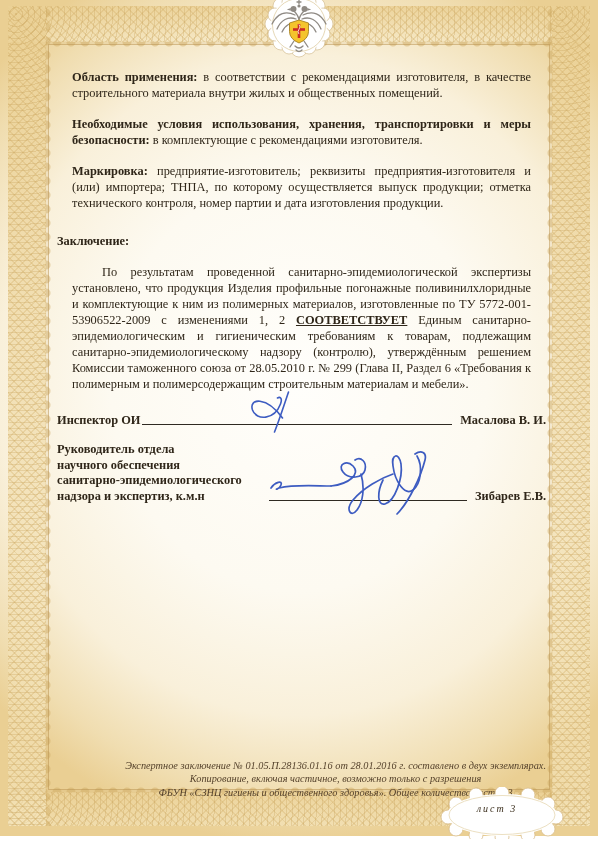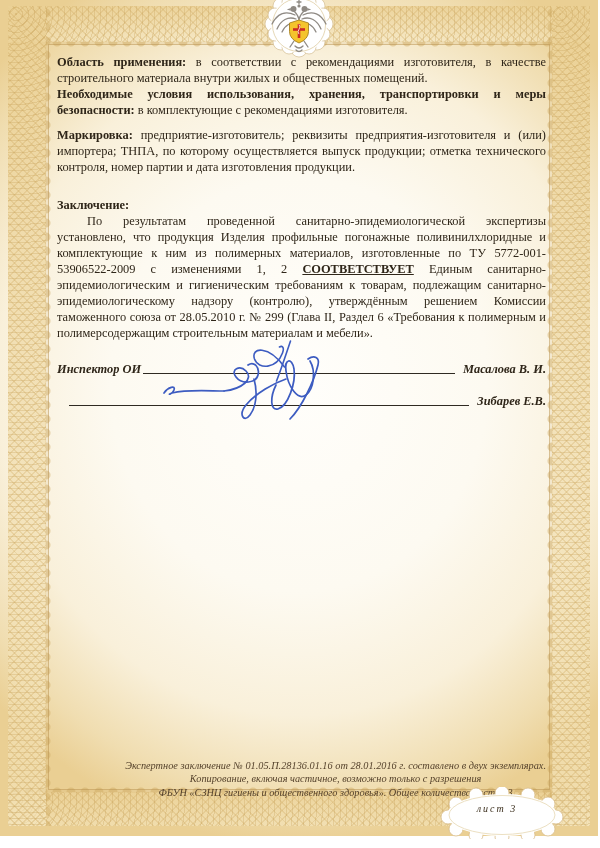--- a/index.html
+++ b/index.html
@@ -46,28 +46,28 @@
     box-shadow:0 0 0 3px rgba(210,178,112,.18);
     z-index:1;pointer-events:none;
   }
   
   .emblem{position:absolute;top:-9px;left:50%;transform:translateX(-50%);z-index:2;}
   
   .content{
     position:absolute;left:57px;right:52px;top:54px;z-index:2;
     color:#2f2619;font-size:12.4px;line-height:16px;
   }
-  .content p{margin:0;text-align:justify;}
+  .content p{margin:15px;text-align:justify;}
   .lbl{font-weight:bold;}
   .fld-marking{margin-top:9px !important;}
   .concl-head{font-weight:bold;margin-top:22px;}
   .concl{text-indent:30px;}
   .verdict{font-weight:bold;text-decoration:underline;}
   
-  .sig-block{margin-top:18px;font-style:italic;}
+  .sig-block{margin-top:18px;}
   .sig-row{display:flex;align-items:flex-end;}
   .sig-row-2{margin-top:14px;}
   .sig-role{font-weight:bold;white-space:nowrap;}
   .sig-role-lines{font-weight:bold;line-height:15.5px;width:200px;flex:none;}
   .sig-rule{flex:1;border-bottom:1.4px solid #2f2a22;height:14px;position:relative;margin:0 8px 3px 2px;}
   .sig-rule-2{margin-left:12px;}
   .sig-name{font-weight:bold;white-space:nowrap;}
   .ink{position:absolute;pointer-events:none;}
   .ink-1{left:50%;transform:translateX(-55%);bottom:-10px;}
   .ink-2{left:46%;transform:translateX(-50%);bottom:-22px;}
@@ -177,20 +177,26 @@
             <g fill="none" stroke="#3d5cc1" stroke-width="1.6" stroke-linecap="round">
               <path d="M46 30 C30 8 12 10 16 22 C20 33 38 32 44 16 C46 11 44 8 41 10"></path>
               <path d="M52 4 C48 16 42 34 38 44"></path>
             </g>
           </svg>
         </div>
         <div class="sig-name">Масалова В. И.</div>
       </div>
 
       <div class="sig-row sig-row-2">
+        <div class="sig-role-lines">
+          <div>Руководитель отдела</div>
+          <div>научного обеспечения</div>
+          <div>санитарно-эпидемиологического</div>
+          <div>надзора и экспертиз, к.м.н</div>
+        </div>
         <div class="sig-rule sig-rule-2">
           <svg class="ink ink-2" width="190" height="78" viewBox="0 0 190 78">
             <g fill="none" stroke="#3d5cc1" stroke-width="1.7" stroke-linecap="round">
               <path d="M6 44 C10 38 18 36 16 41 C14 46 8 46 14 44 C30 40 52 42 66 42"></path>
               <path d="M66 42 C84 40 96 30 88 22 C82 16 72 20 78 28 C84 36 98 34 100 26 C102 18 96 12 90 16"></path>
               <path d="M96 30 C100 44 98 58 92 66 C86 74 80 66 88 56 C98 44 116 34 128 30"></path>
               <path d="M118 36 C112 48 112 62 120 60 C130 57 138 34 136 20 C134 8 126 10 128 22 C130 38 140 52 148 46 C156 40 158 22 152 12"></path>
               <path d="M150 10 C156 6 162 8 160 16 C156 32 144 58 132 70"></path>
             </g>
           </svg>

